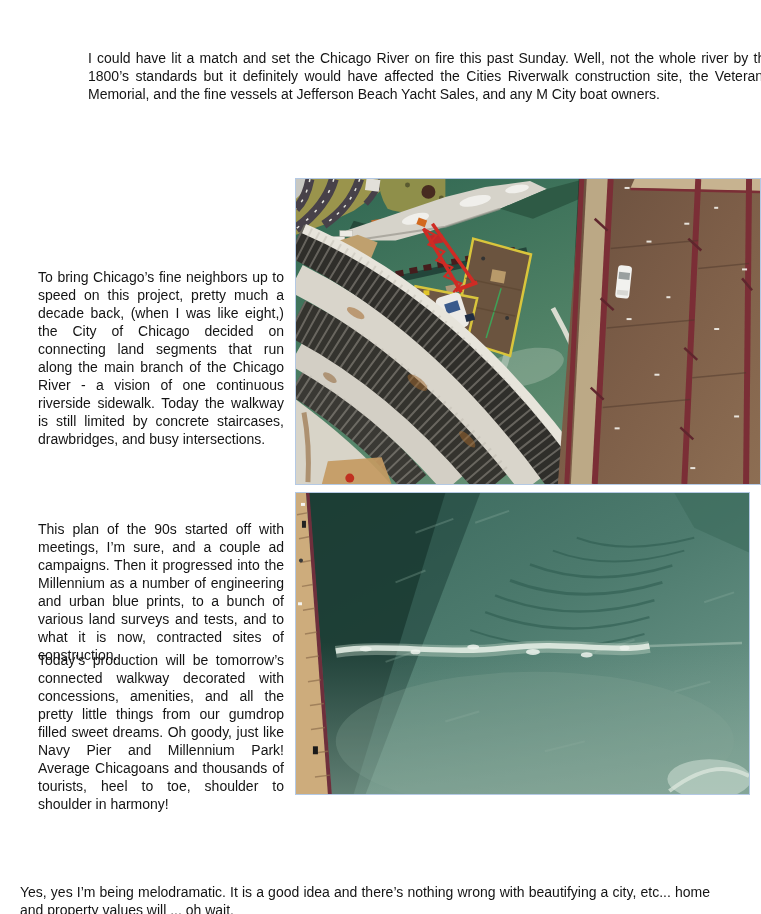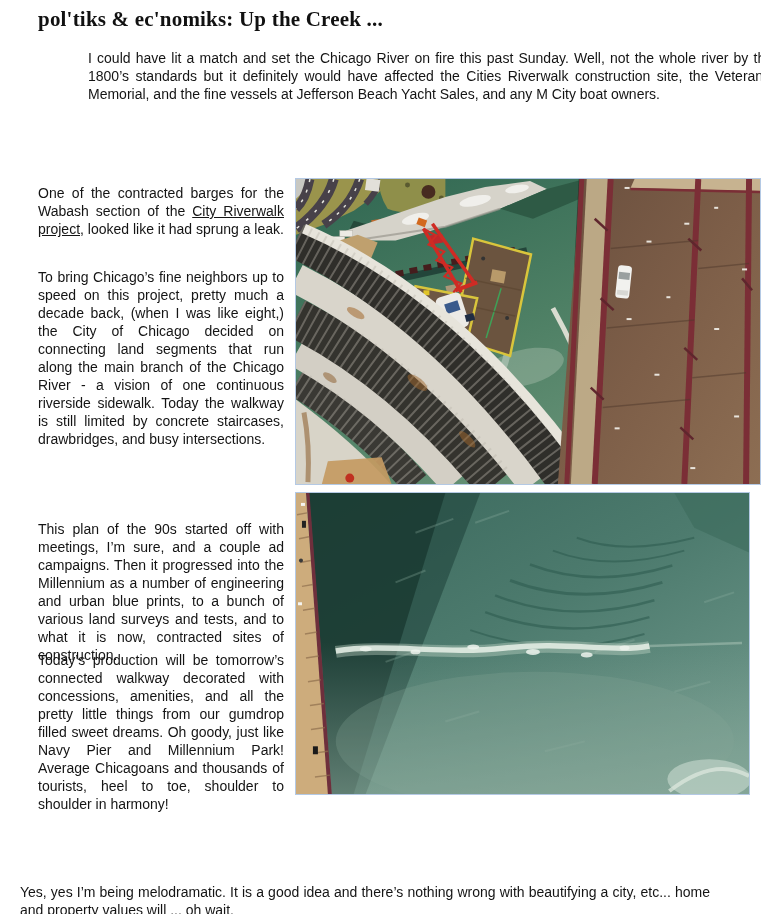--- a/index.html
+++ b/index.html
@@ -21,26 +21,24 @@
   }
   a.inline-link{color:#141414;text-decoration:underline;cursor:pointer;}
   figure.photo{margin:0;padding:0;border:1px solid #b4c9e4;box-sizing:border-box;overflow:hidden;background:#4a7a66;}
   figure.photo svg{display:block;}
 </style>
 </head>
 <body>
 
 <div id="page">
 
-  <h1 class="post-title abs" style="left:38px;top:6px;width:700px;">pol'tiks &amp; ec'nomiks: Up the Creek ...</h1>
 
   <p class="body abs" style="left:48px;top:49px;width:685px;margin-left:40px;">I could have lit a match and set the Chicago River on fire this past Sunday. Well, not the whole river by the 1800’s standards but it definitely would have affected the Cities Riverwalk construction site, the Veteran’s Memorial, and the fine vessels at Jefferson Beach Yacht Sales, and any M City boat owners.</p>
 
 
-  <p class="body abs" style="left:38px;top:184px;width:246px;"><span>One of the contracted barges for the Wabash section of the </span><a class="inline-link">City Riverwalk project,</a><span> looked like it had sprung a leak.</span></p>
 
   <p class="body abs" style="left:38px;top:268px;width:246px;">To bring Chicago’s fine neighbors up to speed on this project, pretty much a decade back, (when I was like eight,) the City of Chicago decided on connecting land segments that run along the main branch of the Chicago River - a vision of one continuous riverside sidewalk. Today the walkway is still limited by concrete staircases, drawbridges, and busy intersections.</p>
 
   <p class="body abs" style="left:38px;top:520px;width:246px;">This plan of the 90s started off with meetings, I’m sure, and a couple ad campaigns. Then it progressed into the Millennium as a number of engineering and urban blue prints, to a bunch of various land surveys and tests, and to what it is now, contracted sites of construction.</p>
 
   <p class="body abs" style="left:38px;top:651px;width:246px;">Today’s production will be tomorrow’s connected walkway decorated with concessions, amenities, and all the pretty little things from our gumdrop filled sweet dreams. Oh goody, just like Navy Pier and Millennium Park! Average Chicagoans and thousands of tourists, heel to toe, shoulder to shoulder in harmony!</p>
 
   <p class="body abs" style="left:20px;top:842px;width:690px;margin-top:41px;">Yes, yes I’m being melodramatic. It is a good idea and there’s nothing wrong with beautifying a city, etc... home and property values will ... oh wait.</p>
 
 

